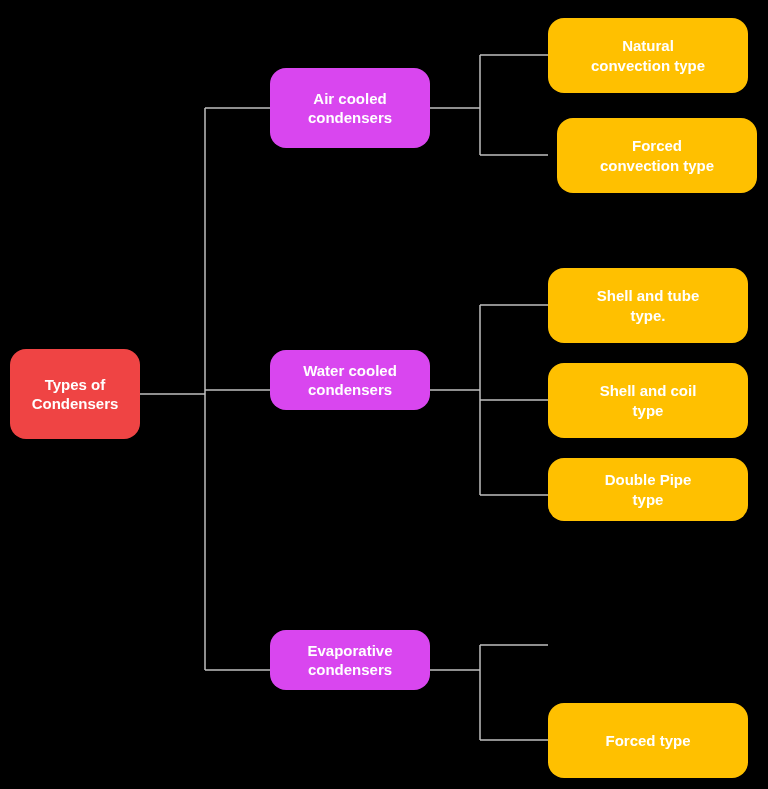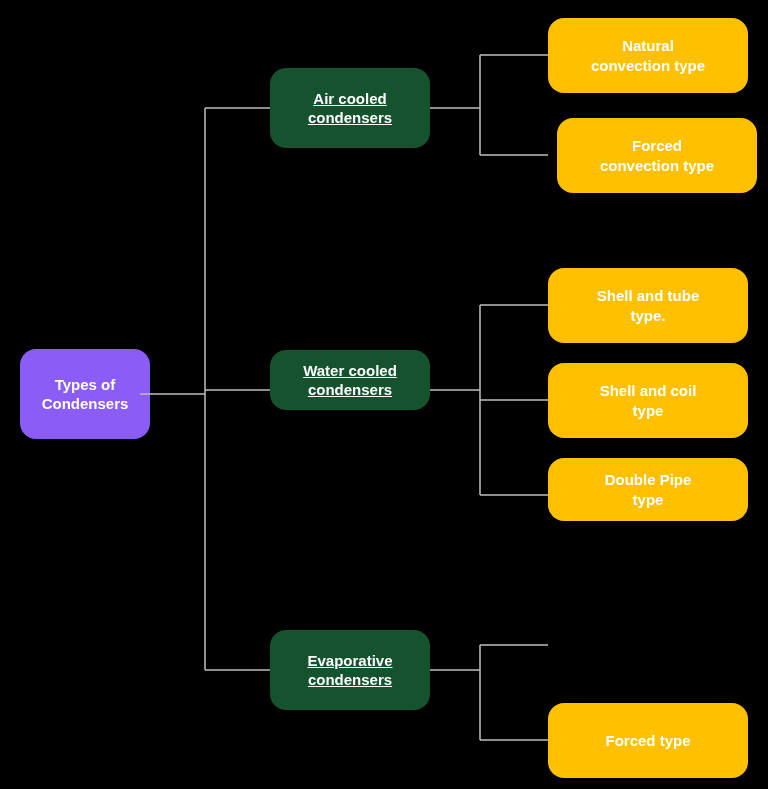--- a/index.html
+++ b/index.html
@@ -33,33 +33,31 @@
       align-items: center;
       justify-content: center;
       text-align: center;
       font-weight: 600;
       font-size: 15px;
       line-height: 1.3;
       padding: 8px 12px;
     }
 
     .node-blue {
-      background: #8b5cf6;
+      background: #ef4444;
       color: #fff;
       width: 130px;
       height: 90px;
-      margin-left: 10px;
     }
 
     .node-gray {
-      background: #14532d;
+      background: #d946ef;
       color: #fff;
       width: 160px;
       height: 80px;
-      text-decoration: underline;
     }
 
     .node-orange {
       background: #FFC000;
       color: #fff;
       width: 160px;
       height: 75px;
     }
   </style>
 </head>
@@ -73,21 +71,21 @@
   </div>
 
   <div class="node node-gray" style="left: 270px; top: 68px; width: 160px; height: 80px;">
     <span>Air cooled<br>condensers</span>
   </div>
 
   <div class="node node-gray" style="left: 270px; top: 350px; width: 160px; height: 60px;">
     <span>Water cooled<br>condensers</span>
   </div>
 
-  <div class="node node-gray" style="left: 270px; top: 630px; width: 160px; height: 80px;">
+  <div class="node node-gray" style="left: 270px; top: 630px; width: 160px; height: 60px;">
     <span>Evaporative<br>condensers</span>
   </div>
 
   <div class="node node-orange" style="left: 548px; top: 18px; width: 200px; height: 75px;">
     <span>Natural<br>convection type</span>
   </div>
 
   <div class="node node-orange" style="left: 548px; top: 118px; width: 200px; height: 75px; margin-left: 9px;">
     <span>Forced<br>convection type</span>
   </div>

